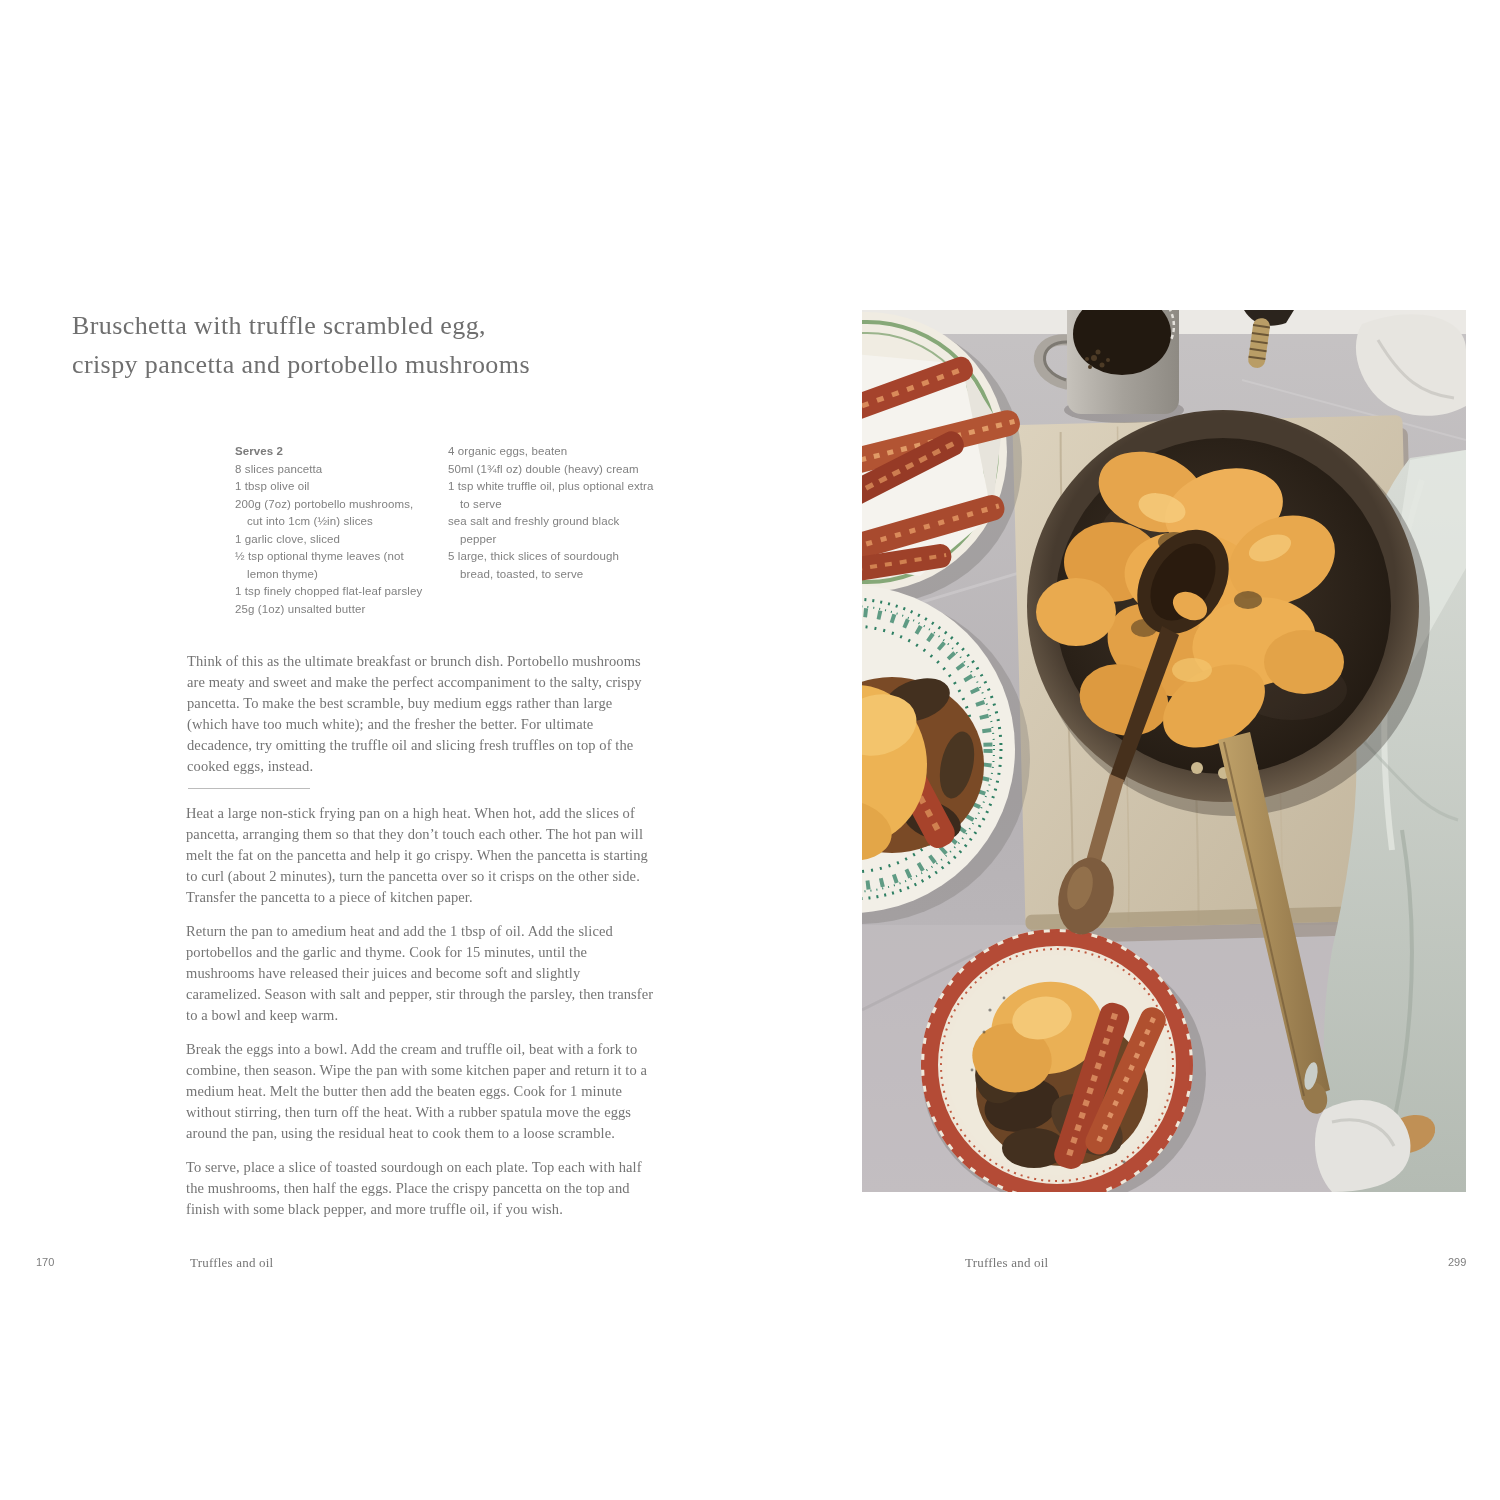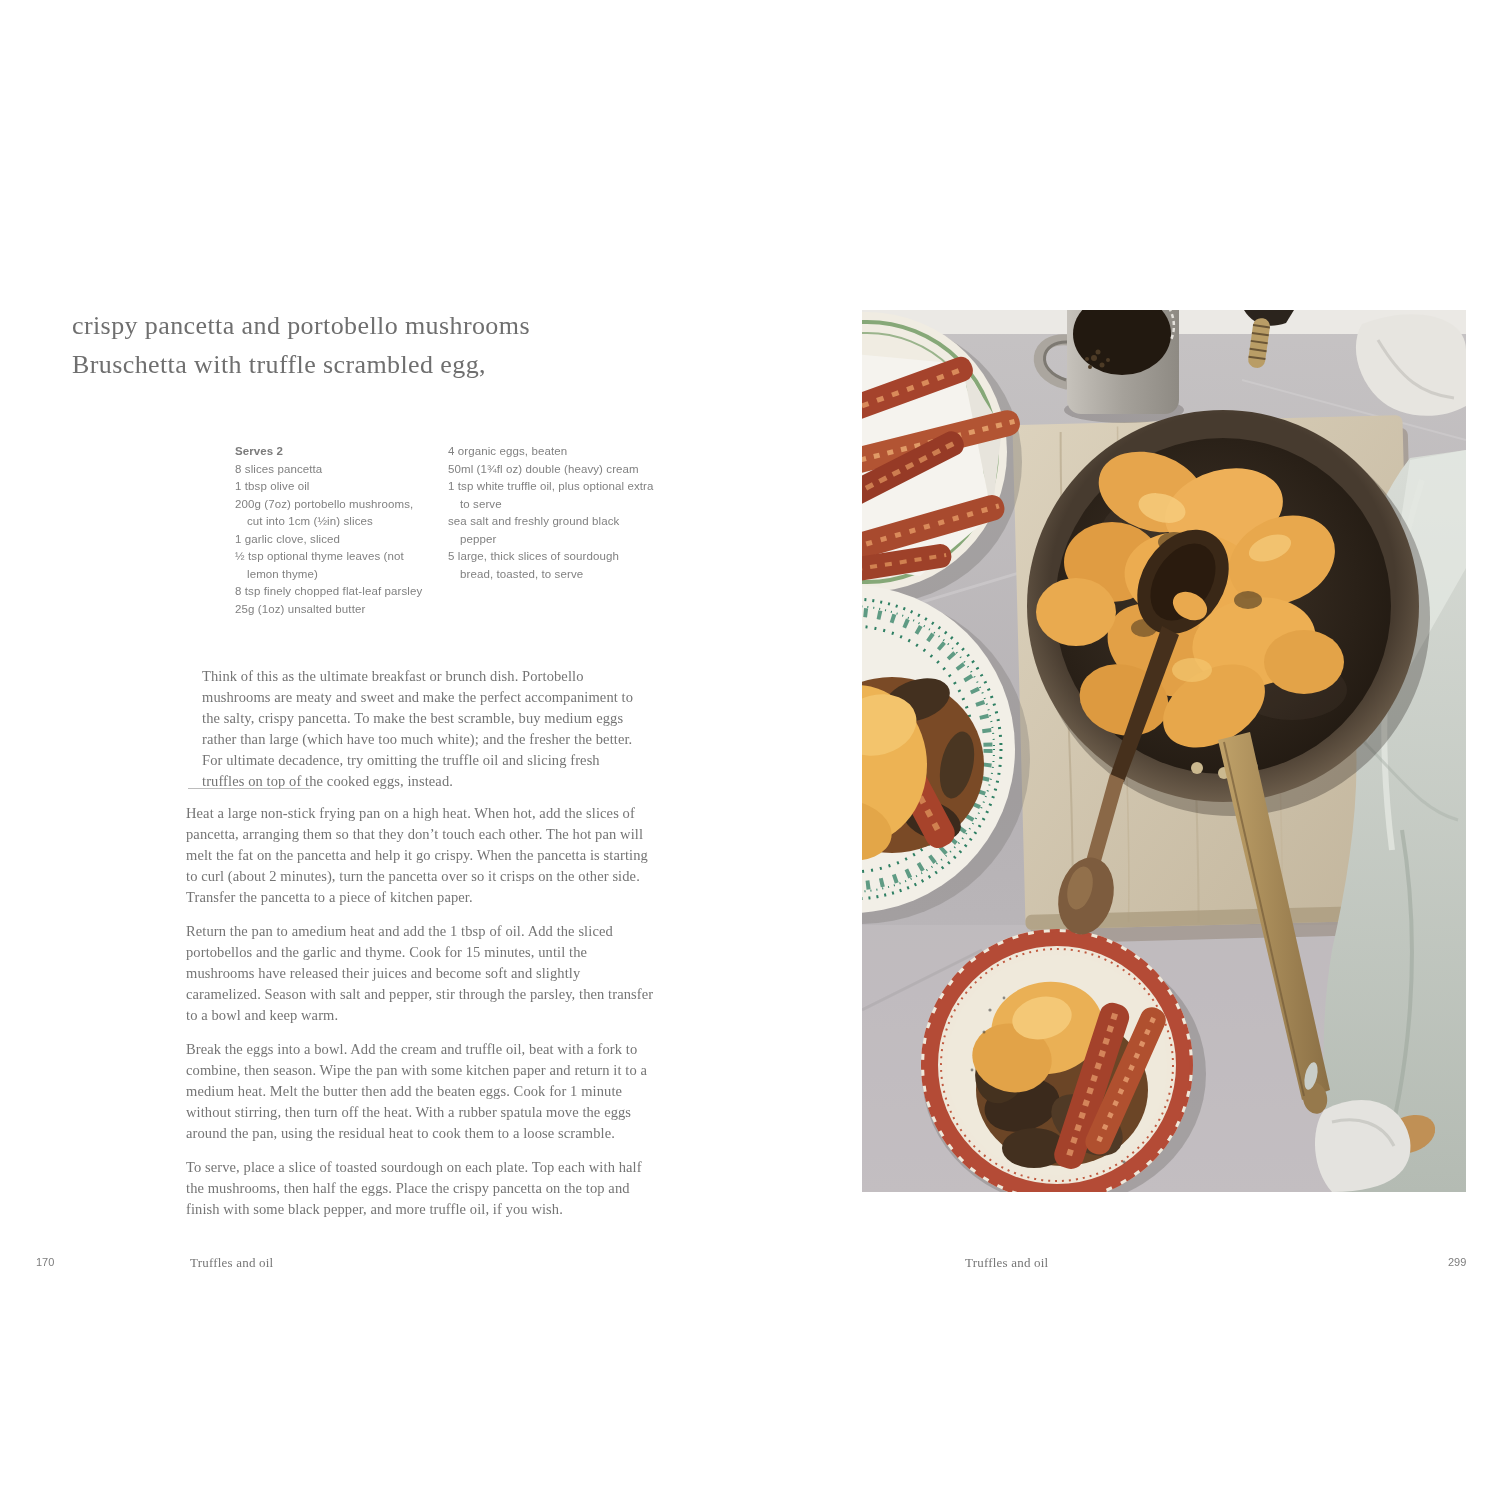--- a/index.html
+++ b/index.html
@@ -21,47 +21,47 @@
   .ing-col.left{left:235px;width:192px;}
   .ing-col.right{left:448px;width:206px;}
   .serves{font-weight:700;color:#7b7b7b;}
   .ing{padding-left:12px;text-indent:-12px;}
   
   .copy{color:#747474;font-size:14.5px;line-height:21px;letter-spacing:.1px;}
   .intro-wrap{left:186px;top:650px;width:464px;}
   .rule{left:188px;top:788px;width:122px;border-top:1px solid #bcbcbc;height:0;}
   .method-wrap{left:186px;top:803px;width:468px;}
   .method-wrap p{margin:0 0 13px 0;}
-  .intro-wrap p{margin:16px;}
+  .intro-wrap p{margin:1px;}
   
   .pgnum{color:#7d7d7d;font-family:"Liberation Sans", sans-serif;font-size:11px;text-align:right;}
   .runfoot{color:#767676;font-size:13px;letter-spacing:.2px;}
   .fl-num{left:36px;top:1256px;}
   .fl-title{left:190px;top:1255px;}
   .fr-title{left:965px;top:1255px;}
   .fr-num{left:1448px;top:1256px;}
   
   .photo{left:862px;top:310px;width:604px;height:882px;}
 </style>
 </head>
 <body>
 
 <div class="abs title">
+  <div>Bruschetta with truffle scrambled egg,</div>
   <div>crispy pancetta and portobello mushrooms</div>
-  <div>Bruschetta with truffle scrambled egg,</div>
 </div>
 
 <div class="abs ing-col left">
   <div class="serves">Serves 2</div>
   <div class="ing">8 slices pancetta</div>
   <div class="ing">1 tbsp olive oil</div>
   <div class="ing">200g (7oz) portobello mushrooms, cut into 1cm (½in) slices</div>
   <div class="ing">1 garlic clove, sliced</div>
   <div class="ing">½ tsp optional thyme leaves (not lemon thyme)</div>
-  <div class="ing">8 tsp finely chopped flat-leaf parsley</div>
+  <div class="ing">1 tsp finely chopped flat-leaf parsley</div>
   <div class="ing">25g (1oz) unsalted butter</div>
 </div>
 
 <div class="abs ing-col right">
   <div class="ing">4 organic eggs, beaten</div>
   <div class="ing">50ml (1¾fl oz) double (heavy) cream</div>
   <div class="ing">1 tsp white truffle oil, plus optional extra to serve</div>
   <div class="ing">sea salt and freshly ground black pepper</div>
   <div class="ing">5 large, thick slices of sourdough bread, toasted, to serve</div>
 </div>

